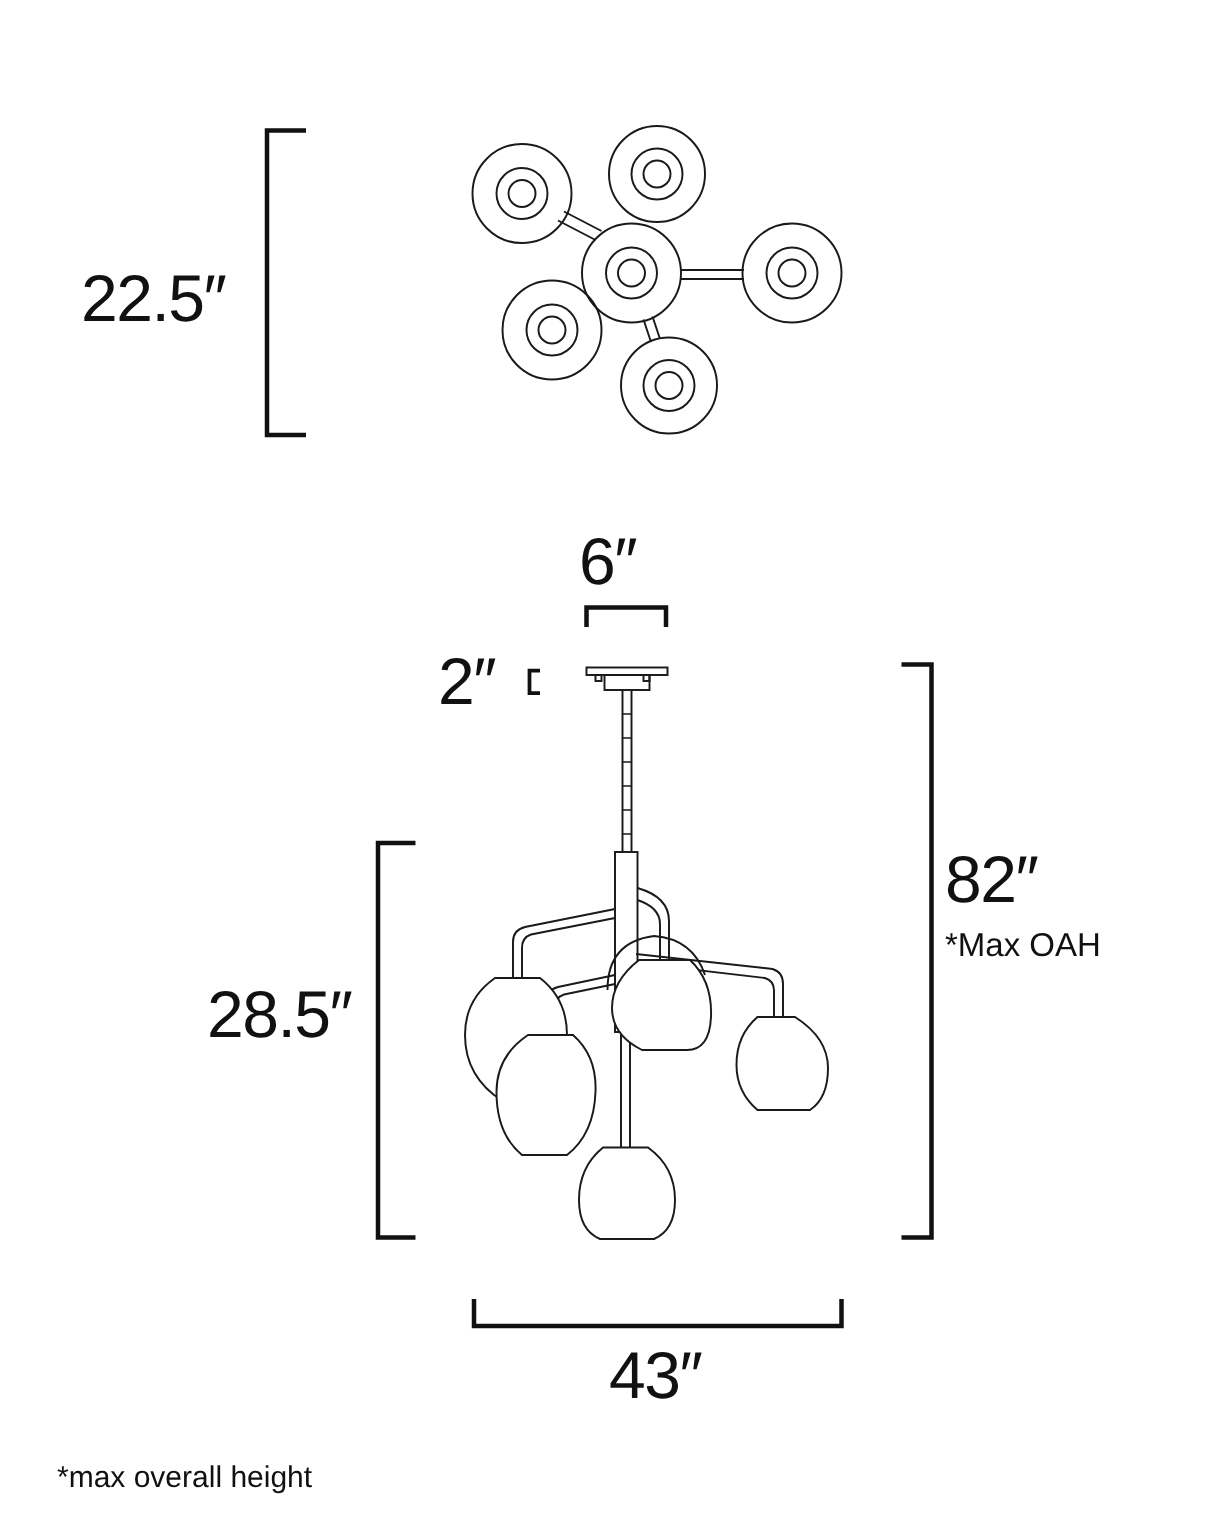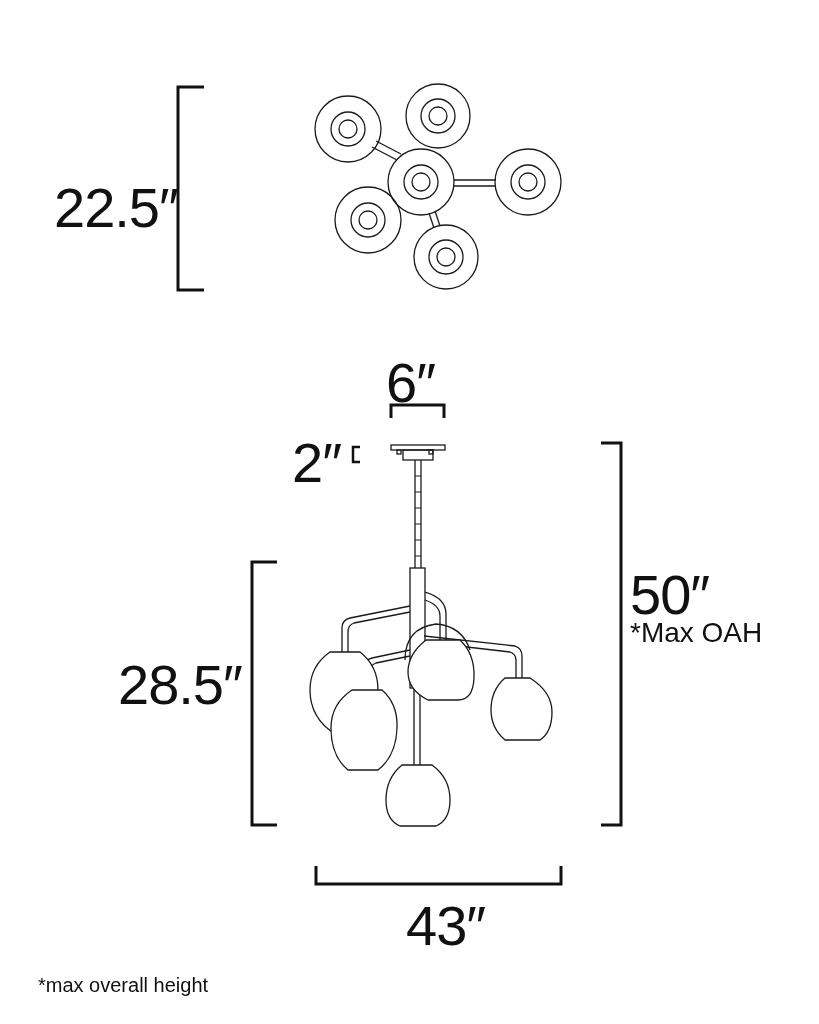--- a/index.html
+++ b/index.html
@@ -1,20 +1,20 @@
 <!DOCTYPE html>
 <html><head>
 <meta charset="utf-8">
 <style>
   html, body { margin: 0; padding: 0; background: #ffffff; }
   body { width: 819px; height: 1024px; position: relative; overflow: hidden;
          font-family: "Liberation Sans", "DejaVu Sans", sans-serif; color: #1a1a1a; }
   .lbl { position: absolute; white-space: nowrap; color: #111; }
-  .dim-lg { font-size: 56px; letter-spacing: -1px; }
-  .dim-sm { font-size: 28px; }
+  .dim-lg { font-size: 44px; letter-spacing: -1px; }
+  .dim-sm { font-size: 22px; }
   svg.art { position: absolute; left: 0; top: 0; }
 </style>
 </head>
 <body>
 
 <svg class="art" width="819" height="1024" viewBox="0 0 819 1024">
   <g fill="none" stroke="#1a1a1a" stroke-width="1.3">
 
     <g>
 
@@ -114,17 +114,17 @@
     <path d="M360 447 L353 447 L353 462 L360 462" stroke-width="2.5"></path>
     <path d="M277 562 L252 562 L252 825 L277 825"></path>
     <path d="M601 443 L621 443 L621 825 L601 825"></path>
     <path d="M316 866 L316 884 L561 884 L561 866"></path>
   </g>
 </svg>
 
 <div class="lbl dim-lg" style="left:54px; top:175px;">22.5″</div>
 <div class="lbl dim-lg" style="left:386px; top:350px;">6″</div>
 <div class="lbl dim-lg" style="left:292px; top:430px;">2″</div>
-<div class="lbl dim-lg" style="left:118px; top:652px;">28.5″</div>
-<div class="lbl dim-lg" style="left:630px; top:562px;">50″</div>
+<div class="lbl dim-lg" style="left:138px; top:652px;">28.5″</div>
+<div class="lbl dim-lg" style="left:630px; top:562px;">82″</div>
 <div class="lbl dim-sm" style="left:630px; top:617px;">*Max OAH</div>
 <div class="lbl dim-lg" style="left:406px; top:893px;">43″</div>
 <div class="lbl dim-sm" style="left:38px; top:974px; font-size:20px;">*max overall height</div>
 
 </body></html>

